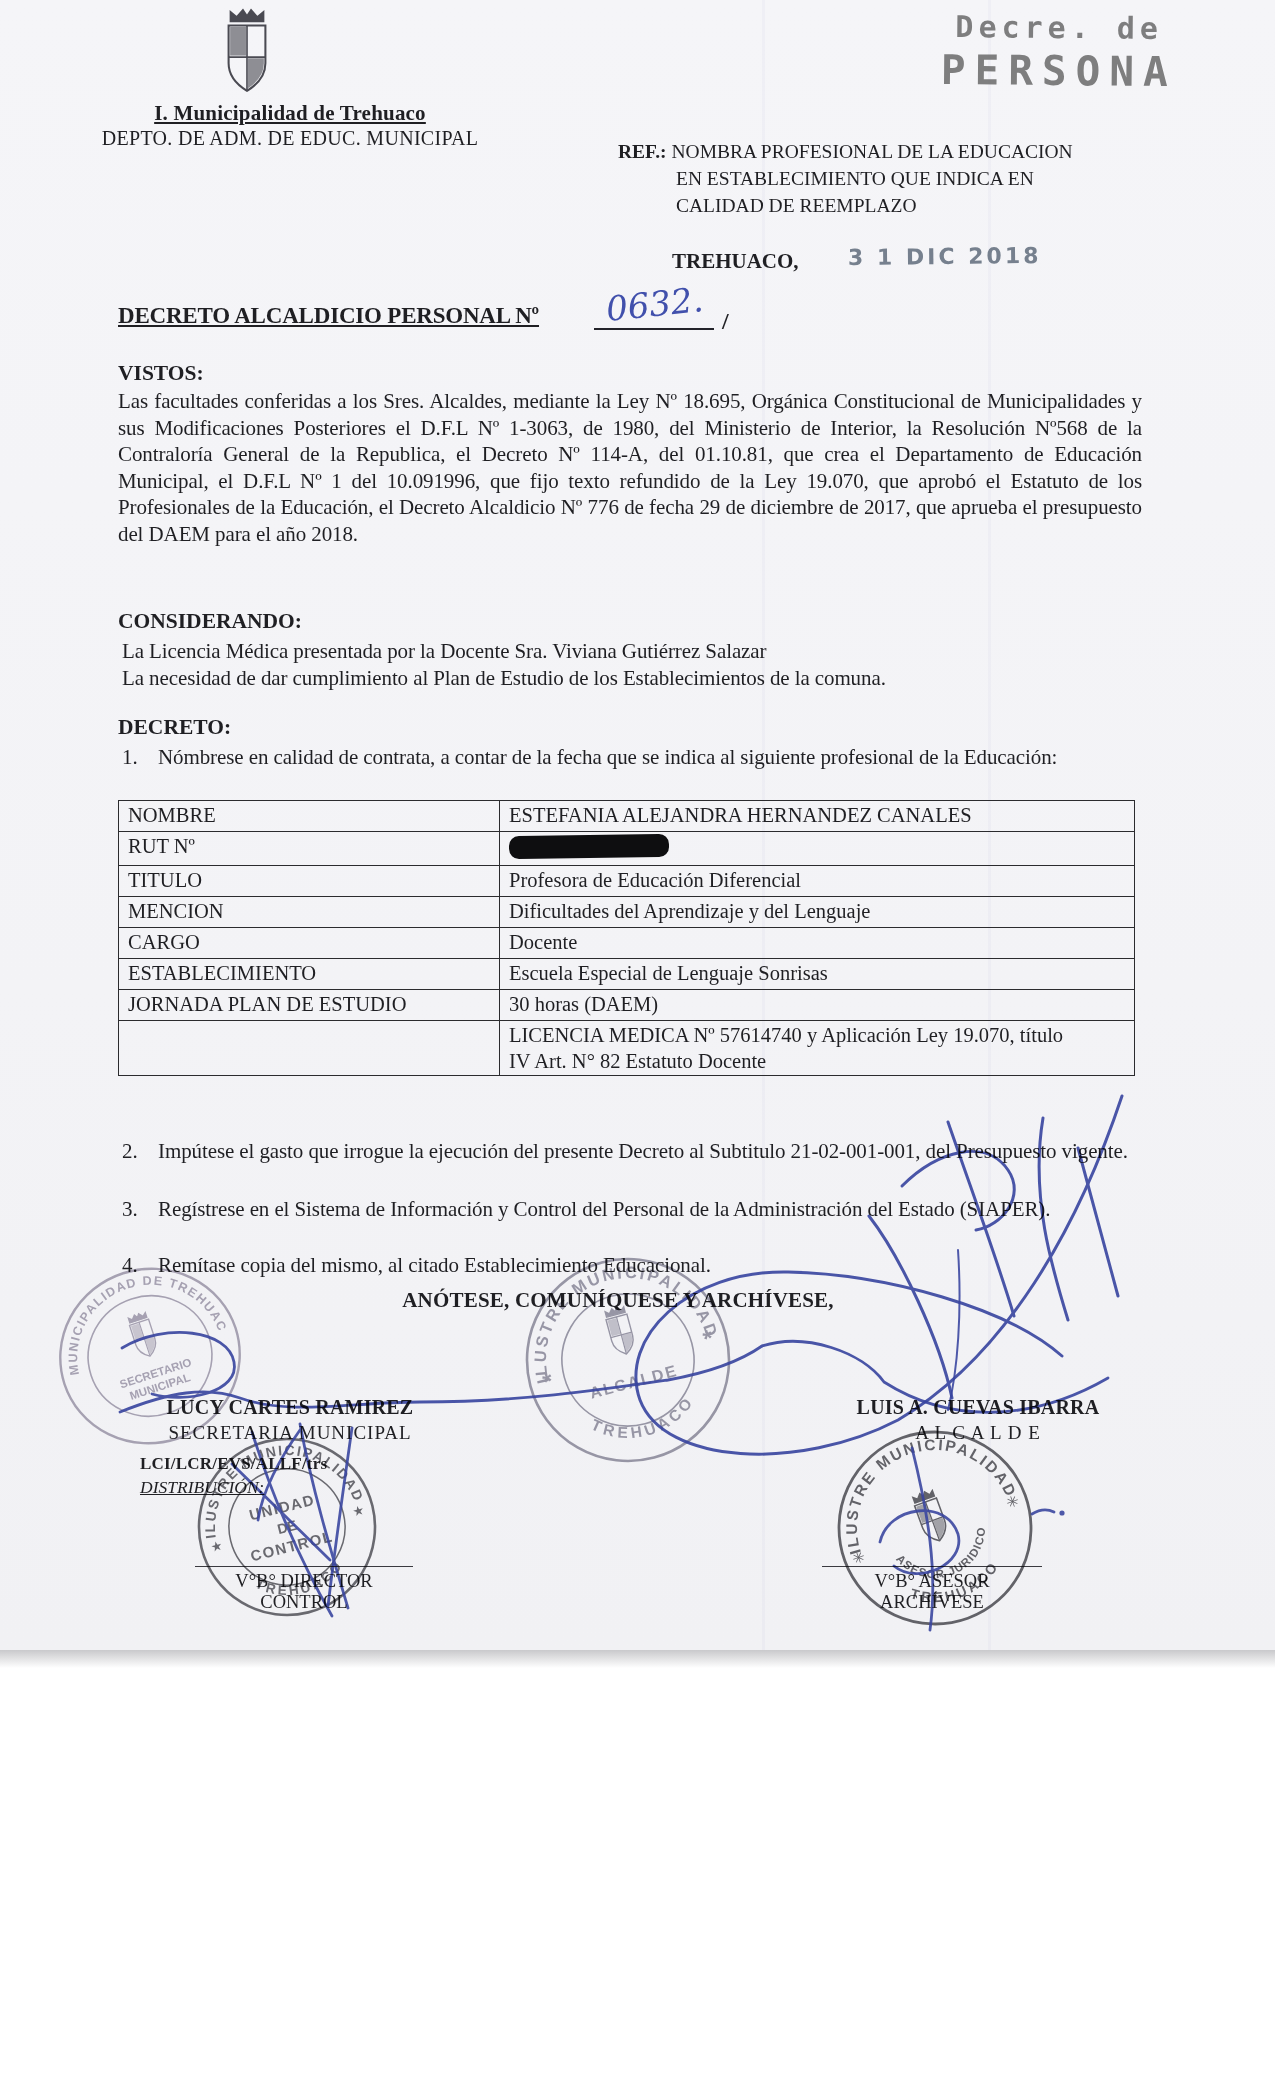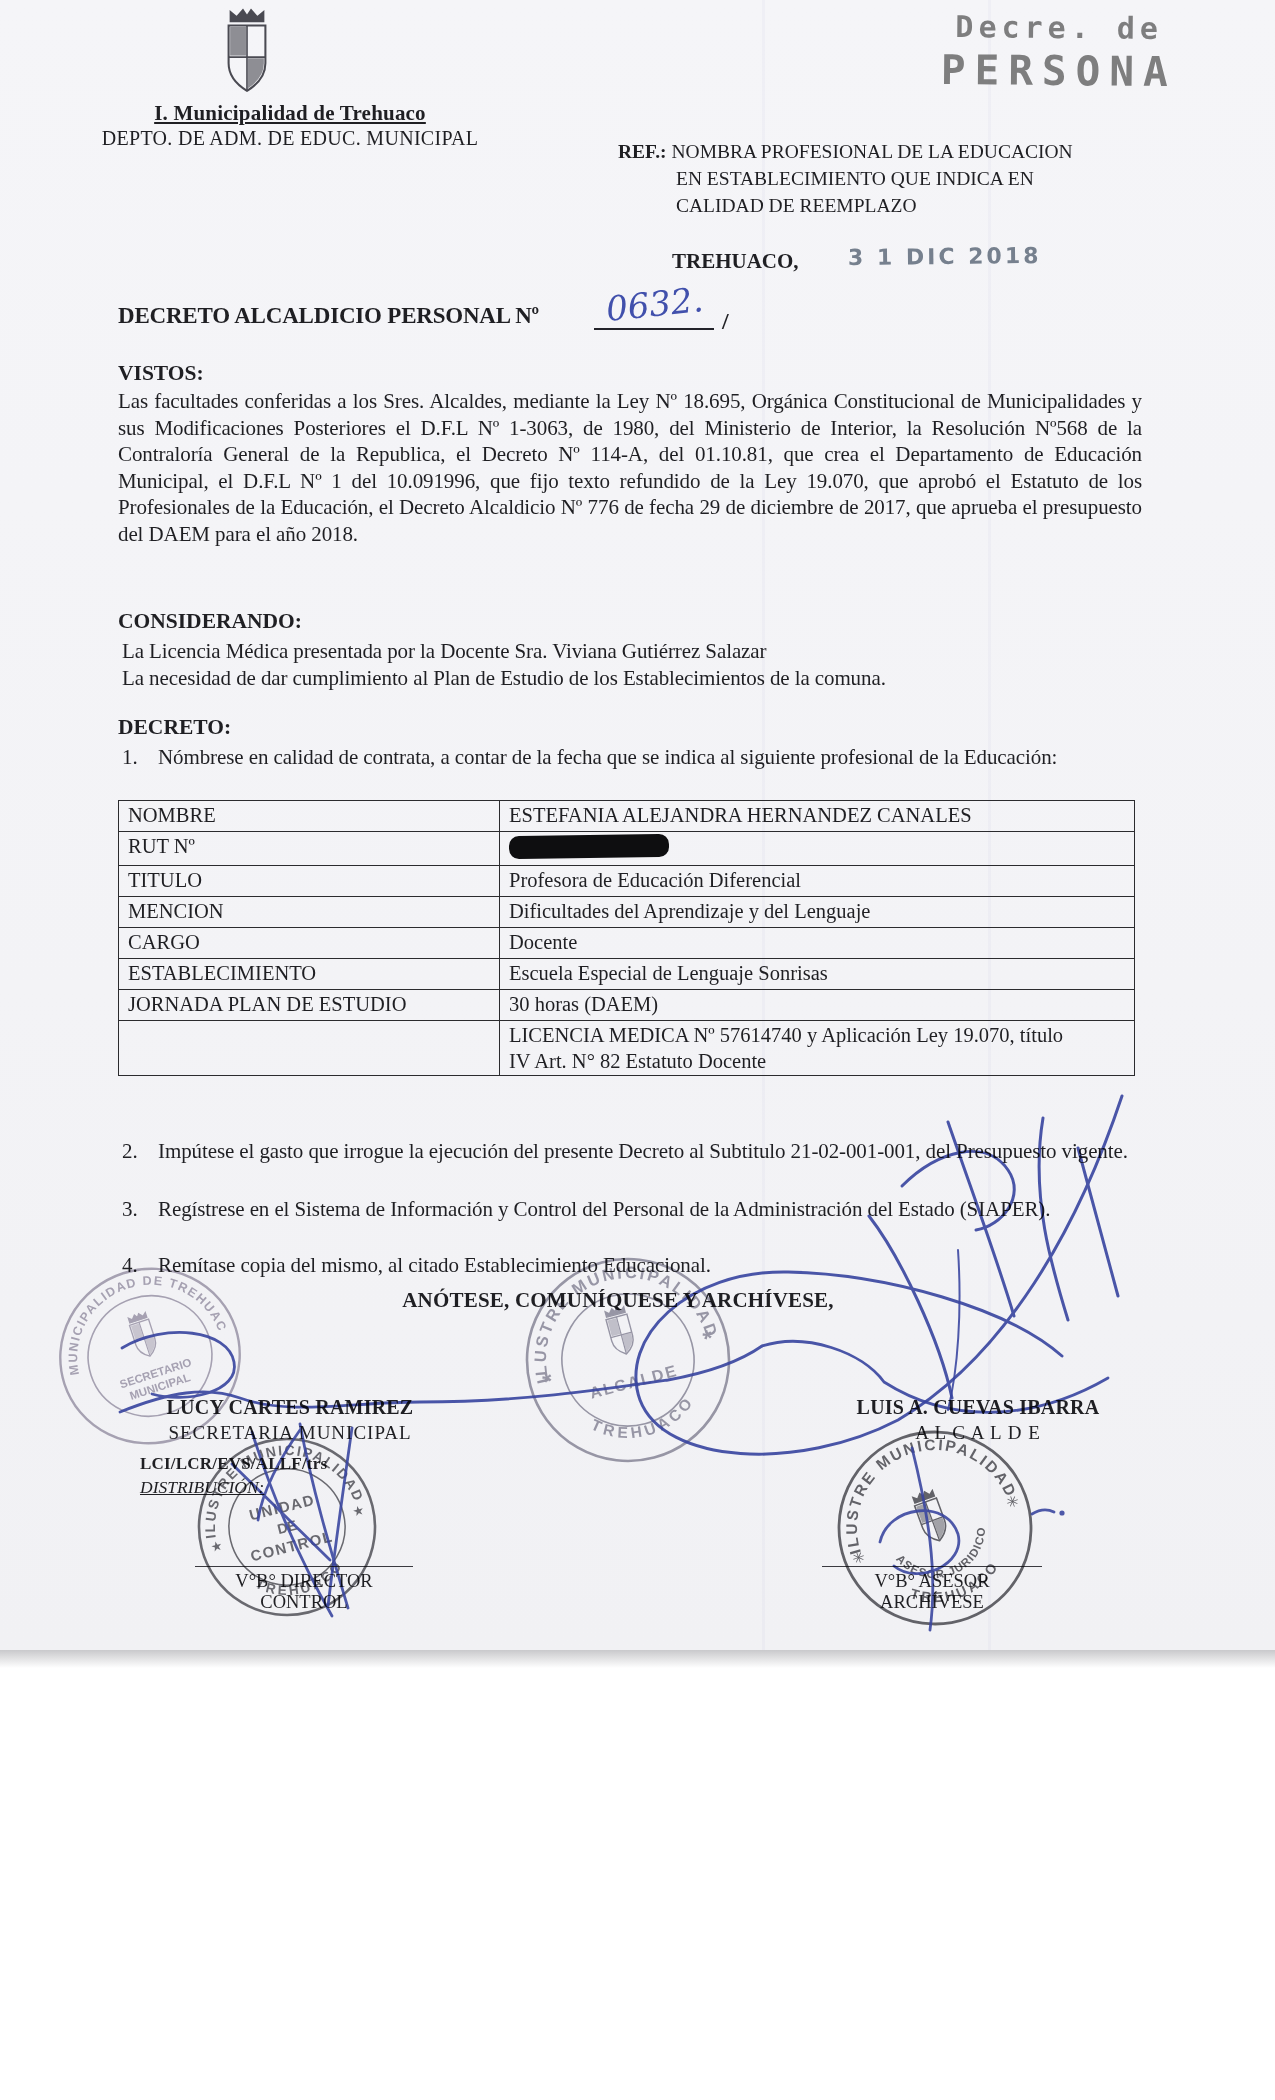--- a/index.html
+++ b/index.html
@@ -91,21 +91,21 @@
 
   <div class="abs ref-block" style="left:618px;top:138px;">
     <div><span class="bold">REF.:</span> <span>NOMBRA PROFESIONAL DE LA EDUCACION</span></div>
     <div class="ref-line2">EN ESTABLECIMIENTO QUE INDICA EN</div>
     <div class="ref-line2">CALIDAD DE REEMPLAZO</div>
   </div>
 
   <div class="abs t dateline-city" style="left:672px;top:248px;">TREHUACO,</div>
   <div class="abs date-stamp" style="left:848px;top:244px;">3 1 DIC 2018</div>
 
-  <div class="abs t decree-label" style="left:118px;top:302px;">DECRETO ALCALDICIO  PERSONAL Nº</div>
+  <div class="abs t decree-label" style="left:118px;top:302px;text-decoration:underline;">DECRETO ALCALDICIO  PERSONAL Nº</div>
   <div class="abs number-line" style="left:594px;top:328px;width:120px;"></div>
   <div class="abs hand-number" style="left:606px;top:284px;">0632.</div>
   <div class="abs t decree-slash" style="left:722px;top:306px;">/</div>
 
   <div class="abs t heading" style="left:118px;top:360px;">VISTOS:</div>
   <div class="abs body-text justify" style="left:118px;top:388px;width:1024px;">Las facultades conferidas a los Sres. Alcaldes, mediante la Ley Nº 18.695, Orgánica Constitucional de Municipalidades y sus Modificaciones  Posteriores el D.F.L Nº 1-3063, de 1980, del Ministerio de Interior, la Resolución Nº568 de la Contraloría General de la Republica, el Decreto Nº 114-A, del 01.10.81, que crea el Departamento de Educación Municipal, el D.F.L Nº 1 del 10.091996, que fijo texto refundido de la Ley 19.070, que aprobó el Estatuto de los Profesionales de la Educación, el Decreto Alcaldicio Nº 776 de fecha 29 de diciembre de 2017, que aprueba el presupuesto del DAEM para el año 2018.</div>
 
   <div class="abs t heading" style="left:118px;top:608px;">CONSIDERANDO:</div>
   <div class="abs body-text" style="left:122px;top:638px;width:1024px;">La Licencia Médica presentada por la Docente Sra. Viviana Gutiérrez Salazar</div>
   <div class="abs body-text" style="left:122px;top:665px;width:1024px;">La necesidad de dar cumplimiento al Plan de Estudio de los Establecimientos de la comuna.</div>

